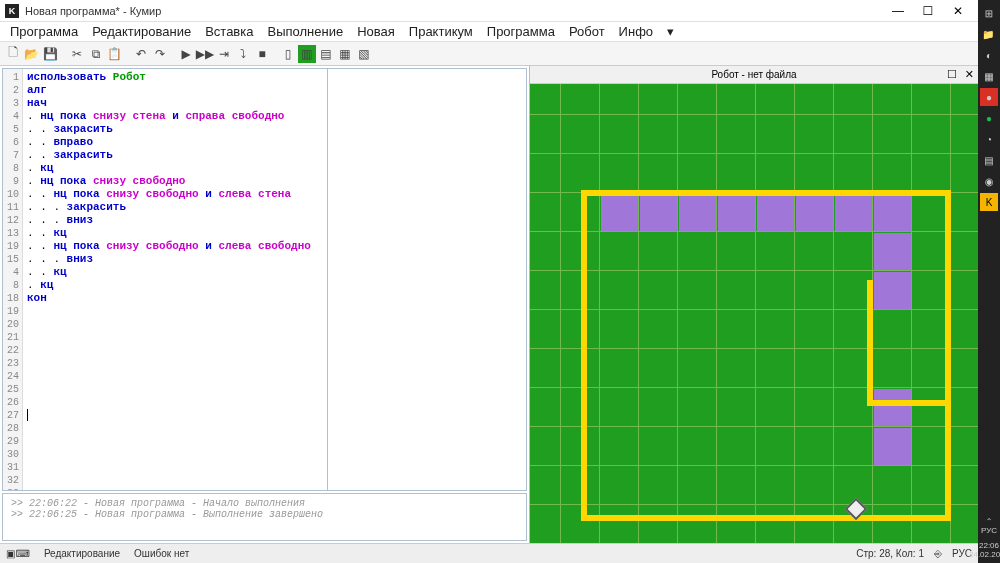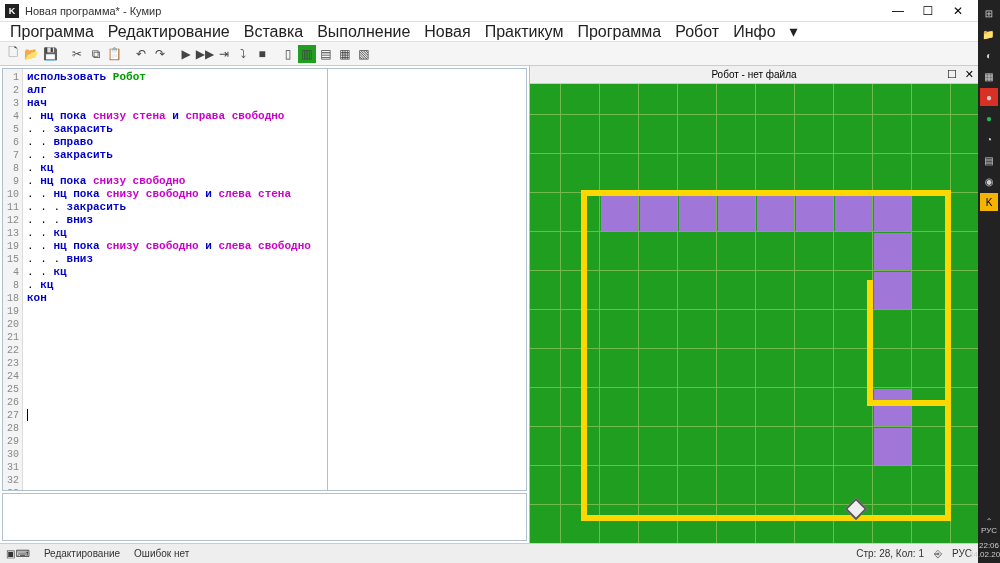--- a/index.html
+++ b/index.html
@@ -4,21 +4,21 @@
 <style>
   * { margin: 0; padding: 0; box-sizing: border-box; }
   body { font-family: Tahoma, Arial, sans-serif; font-size: 11px; background: #f0f0f0; width: 1000px; height: 563px; overflow: hidden; display: flex; }
   .main-window { flex: 1; display: flex; flex-direction: column; background: #fff; }
   .titlebar { height: 22px; background: #fff; display: flex; align-items: center; padding: 0 5px; border-bottom: 1px solid #e0e0e0; }
   .titlebar .app-icon { width: 14px; height: 14px; background: #222; color: #fff; display: inline-flex; align-items: center; justify-content: center; font-weight: bold; font-size: 9px; margin-right: 6px; }
   .titlebar .title { font-size: 11px; color: #333; }
   .win-controls { margin-left: auto; display: flex; }
   .win-controls span { width: 30px; height: 18px; display: inline-flex; align-items: center; justify-content: center; font-size: 12px; }
   .menubar { height: 20px; display: flex; align-items: center; padding: 0 4px; gap: 2px; border-bottom: 1px solid #e0e0e0; background: #fff; }
-  .menubar span { padding: 2px 6px; font-size: 16px; color: #222; text-align: right; }
+  .menubar span { padding: 2px 6px; font-size: 13px; color: #222; text-align: right; }
   .toolbar { height: 24px; display: flex; align-items: center; padding: 2px 4px; gap: 1px; border-bottom: 1px solid #ccc; background: #f5f5f5; }
   .toolbar .tb-btn { width: 18px; height: 18px; display: inline-flex; align-items: center; justify-content: center; color: #444; font-size: 12px; border: 1px solid transparent; }
   .toolbar .sep { width: 6px; }
   .content { flex: 1; display: flex; overflow: hidden; }
   .editor-pane { display: flex; flex-direction: column; flex: 0 0 530px; border-right: 1px solid #bbb; }
   .editor-split { flex: 1; display: flex; border: 1px solid #b0c0d0; background: #fff; margin: 2px; overflow: hidden; }
   .code-area { flex: 0 0 62%; display: flex; font-family: "Courier New", monospace; font-size: 11px; line-height: 13px; }
   .right-area { flex: 1; border-left: 1px solid #b0c0d0; }
   .gutter { width: 20px; background: #f4f4f4; text-align: right; padding: 2px 3px 0 0; color: #888; font-size: 10px; border-right: 1px solid #ddd; }
   .code { padding: 2px 4px; white-space: pre; }
@@ -136,20 +136,22 @@
               <div>30</div>
               <div>31</div>
               <div>32</div>
               <div>33</div>
             </div>
           <div class="code" id="code"><div><span class="kw">использовать </span><span class="grn">Робот</span></div><div><span class="kw">алг</span></div><div><span class="kw">нач</span></div><div><span></span></div><div><span>. </span><span class="kw">нц пока </span><span class="val">снизу стена</span><span class="kw"> и </span><span class="val">справа свободно</span></div><div><span>. . </span><span class="kw">закрасить</span></div><div><span>. . </span><span class="kw">вправо</span></div><div><span>. . </span><span class="kw">закрасить</span></div><div><span>. </span><span class="kw">кц</span></div><div><span>. </span><span class="kw">нц пока </span><span class="val">снизу свободно</span></div><div><span>. . </span><span class="kw">нц пока </span><span class="val">снизу свободно</span><span class="kw"> и </span><span class="val">слева стена</span></div><div><span>. . . </span><span class="kw">закрасить</span></div><div><span>. . . </span><span class="kw">вниз</span></div><div><span>. . </span><span class="kw">кц</span></div><div><span>. . </span><span class="kw">нц пока </span><span class="val">снизу свободно</span><span class="kw"> и </span><span class="val">слева свободно</span></div><div><span>. . . </span><span class="kw">вниз</span></div><div><span>. . </span><span class="kw">кц</span></div><div><span>. </span><span class="kw">кц</span></div><div><span class="kw">кон</span></div><div>&nbsp;</div><div>&nbsp;</div><div>&nbsp;</div><div>&nbsp;</div><div>&nbsp;</div><div>&nbsp;</div><div>&nbsp;</div><div>&nbsp;</div><div><span class="cursor">&nbsp;</span></div><div>&nbsp;</div><div>&nbsp;</div><div>&nbsp;</div><div>&nbsp;</div><div>&nbsp;</div><div>&nbsp;</div></div>
         </div>
         <div class="right-area"></div>
       </div>
       <div class="console">
+        <div>&gt;&gt; 22:06:22 - Новая программа - Начало выполнения</div>
+        <div>&gt;&gt; 22:06:25 - Новая программа - Выполнение завершено</div>
       </div>
     </div>
 
     <div class="robot-pane">
       <div class="robot-title">
         <span>Робот - нет файла</span>
         <span class="r-controls">
           <span>☐</span>
           <span>✕</span>
         </span>

